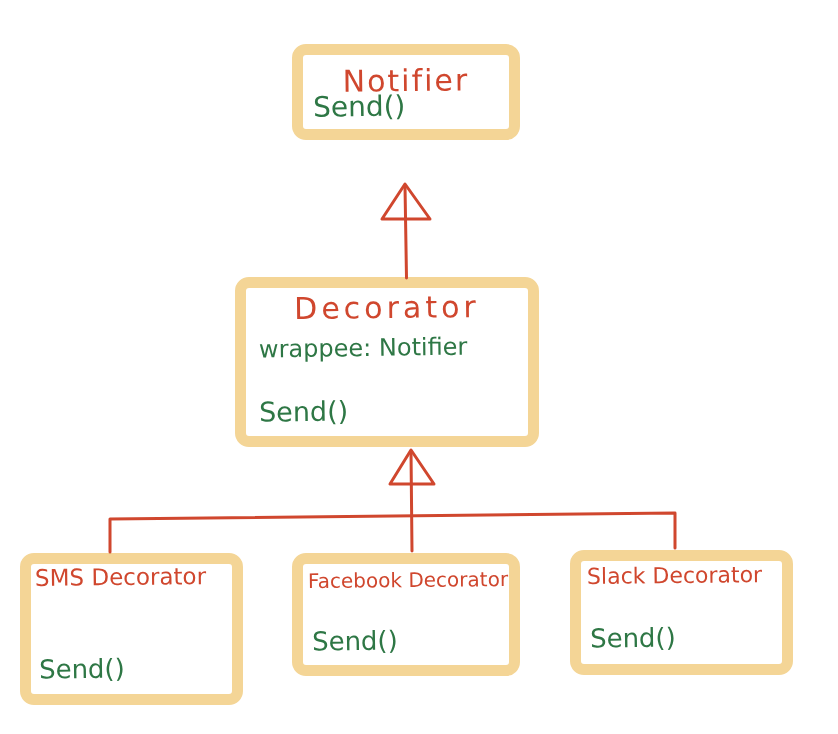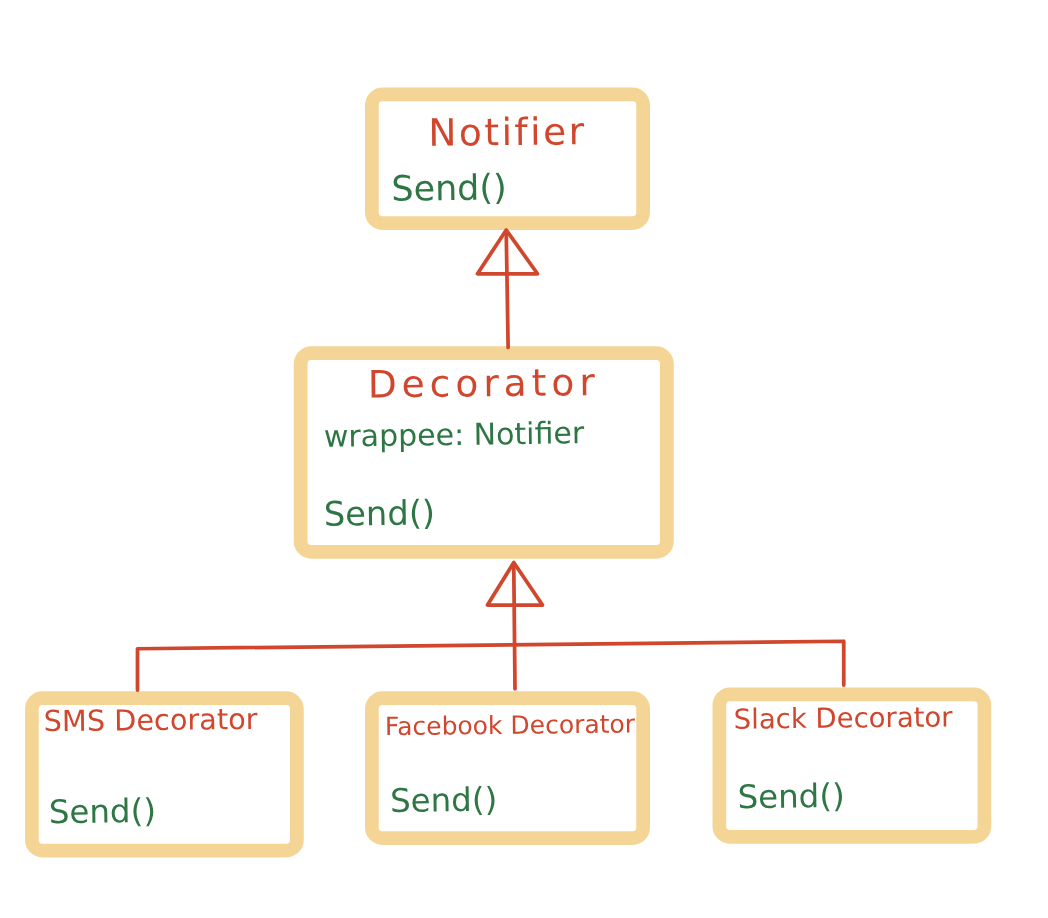--- a/index.html
+++ b/index.html
@@ -24,30 +24,30 @@
     white-space: nowrap;
     transform: rotate(-0.6deg);
   }
   .member {
     position: absolute;
     color: #2e7745;
     white-space: nowrap;
     transform: rotate(-0.8deg);
   }
   
-  #box-notifier { left: 292px; top: 70px; width: 228px; height: 114px; }
+  #box-notifier { left: 292px; top: 44px; width: 228px; height: 96px; }
   #box-notifier .cls-name { left: 0; right: 0; top: 8px; text-align: center; font-size: 30px; letter-spacing: 2px; }
   #box-notifier .member { left: 10px; bottom: 6px; font-size: 28px; }
   
   #box-decorator { left: 235px; top: 277px; width: 304px; height: 170px; }
   #box-decorator .cls-name { left: 0; right: 0; top: 2px; text-align: center; font-size: 30px; letter-spacing: 4px; }
   #box-decorator .m0 { left: 13px; top: 46px; font-size: 24px; }
   #box-decorator .m1 { left: 13px; top: 108px; font-size: 27px; }
   
-  #box-sms { left: 20px; top: 553px; width: 223px; height: 133px; }
+  #box-sms { left: 20px; top: 553px; width: 223px; height: 152px; }
   #box-sms .cls-name { left: 4px; top: 0px; font-size: 23px; }
   #box-sms .member { left: 8px; bottom: 10px; font-size: 26px; }
   #box-facebook { left: 292px; top: 553px; width: 228px; height: 123px; }
   #box-facebook .cls-name { left: 5px; top: 4px; font-size: 20px; }
   #box-facebook .member { left: 9px; bottom: 9px; font-size: 26px; }
   #box-slack { left: 570px; top: 550px; width: 223px; height: 125px; text-decoration: underline; }
   #box-slack .cls-name { left: 6px; top: 2px; font-size: 22px; }
   #box-slack .member { left: 9px; bottom: 11px; font-size: 26px; }
   
   #arrows {

